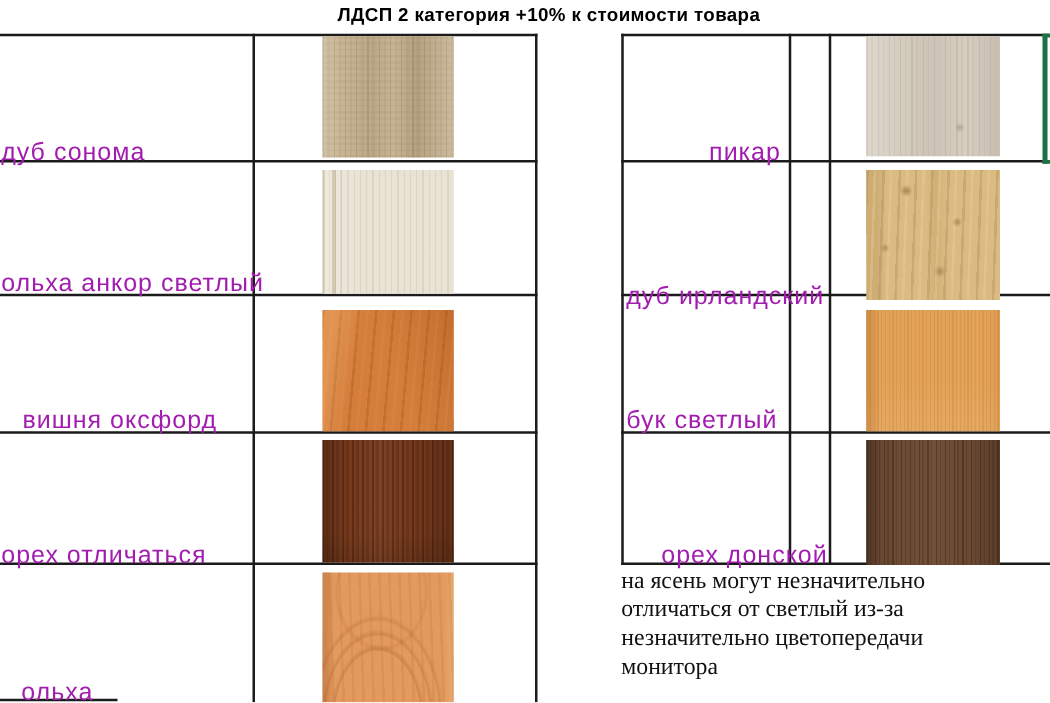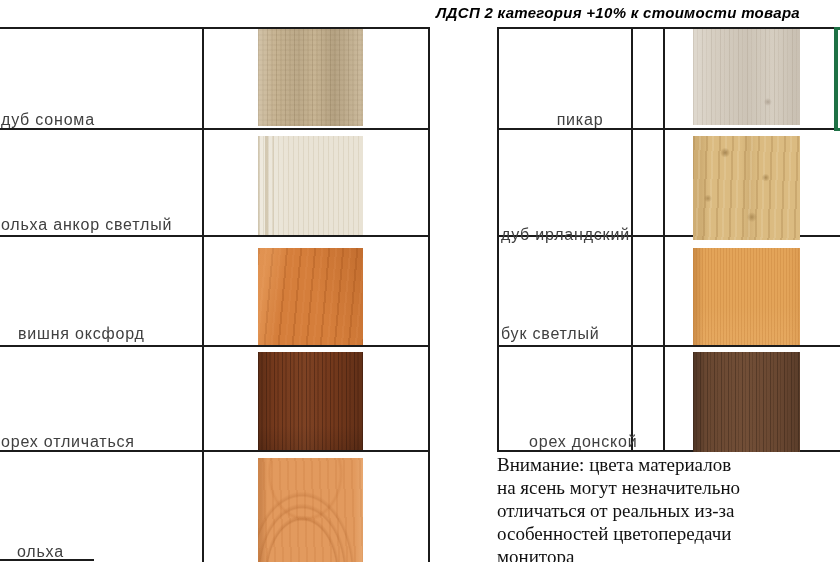--- a/index.html
+++ b/index.html
@@ -1,29 +1,29 @@
 <!DOCTYPE html>
 <html><head>
 <meta charset="utf-8">
 <style>
   html,body{margin:0;padding:0;background:#fff;}
   #screen{
     position:relative;width:840px;height:562px;background:#ffffff;overflow:hidden;
     font-family:"Liberation Sans","DejaVu Sans",sans-serif;
   }
   .title{
-    position:absolute;top:4px;left:270px;width:530px;text-align:right;
-    font-size:15px;font-weight:bold;color:#000;letter-spacing:.3px;font-style:italic;
+    position:absolute;top:4px;left:270px;width:530px;text-align:left;
+    font-size:15px;font-weight:bold;color:#000;letter-spacing:.3px;
   }
   .hline{position:absolute;height:2px;background:#1b1b1b;}
   .vline{position:absolute;width:2px;background:#1b1b1b;}
   .mat-label{
-    position:absolute;font-size:16px;color:#404040;letter-spacing:.8px;white-space:nowrap;
+    position:absolute;font-size:20px;color:#a21caf;letter-spacing:.8px;white-space:nowrap;
   }
-  .center-cell{text-align:center;}
+  .center-cell{text-align:center;padding-left:16px;}
   .swatch{position:absolute;background-color:#ccc;}
   
   .tex-sonoma{background-image:
     linear-gradient(90deg,rgba(255,255,255,.20) 0%,rgba(0,0,0,0) 16%,rgba(92,74,48,.10) 38%,rgba(0,0,0,0) 54%,rgba(92,74,48,.17) 72%,rgba(255,255,255,.10) 100%),
     repeating-linear-gradient(90deg,rgba(120,98,64,.22) 0 1px,rgba(0,0,0,0) 1px 4px,rgba(150,128,92,.14) 4px 6px,rgba(0,0,0,0) 6px 9px),
     repeating-linear-gradient(0deg,rgba(110,90,60,.06) 0 2px,rgba(0,0,0,0) 2px 5px);}
   .tex-ancor{background-image:
     linear-gradient(90deg,rgba(170,150,110,.30) 0 2%,rgba(0,0,0,0) 2% 7%,rgba(170,150,110,.38) 7% 10%,rgba(0,0,0,0) 10% 13%,rgba(180,162,125,.20) 13% 15%,rgba(0,0,0,0) 15%),
     repeating-linear-gradient(90deg,rgba(175,160,125,.20) 0 1px,rgba(0,0,0,0) 1px 5px),
     linear-gradient(90deg,rgba(255,255,255,.25),rgba(0,0,0,0) 30%);}
@@ -117,20 +117,19 @@
 
     <div class="swatch tex-pikar" style="left: 693px; top: 29px; width: 107px; height: 96px; background-color: rgb(214, 206, 193);"></div>
     <div class="swatch tex-irish" style="left: 693px; top: 136px; width: 107px; height: 104px; background-color: rgb(219, 187, 129);"></div>
     <div class="swatch tex-buk" style="left: 693px; top: 248px; width: 107px; height: 97px; background-color: rgb(227, 164, 89);"></div>
     <div class="swatch tex-don" style="left: 693px; top: 352px; width: 107px; height: 100px; background-color: rgb(105, 71, 49);"></div>
 
     <div class="selected-cell" style="border-color: rgb(30, 113, 69);"></div>
   </div>
 
   <div class="disclaimer">
-    <div>Внимание: цвета материалов</div>
     <div>на ясень могут незначительно</div>
-    <div>отличаться от реальных из-за</div>
-    <div>особенностей цветопередачи</div>
+    <div>отличаться от светлый из-за</div>
+    <div>незначительно цветопередачи</div>
     <div>монитора</div>
   </div>
 
 </div>
 
 </body></html>

